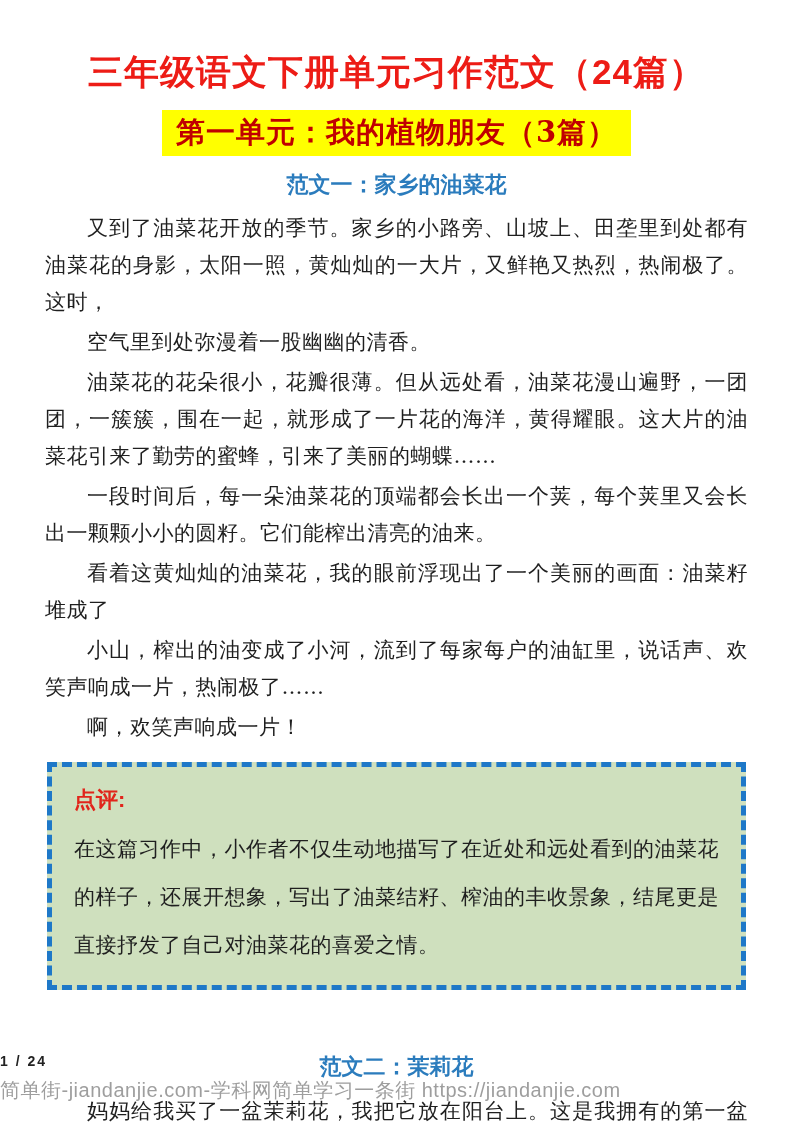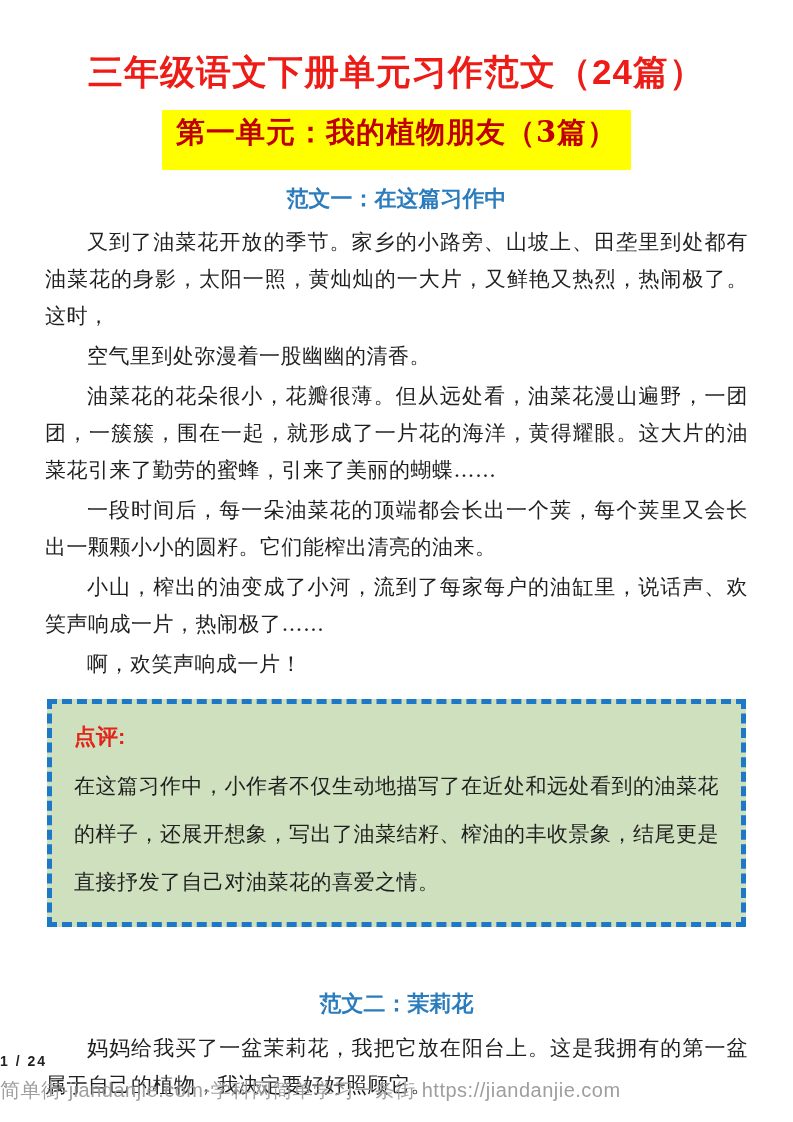--- a/index.html
+++ b/index.html
@@ -37,21 +37,21 @@
   }
   .unit-row{text-align:center;margin-top:16px;}
   .unit-heading{
     display:inline-block;
     background:var(--unit-highlight,#ffff00);
     color:var(--unit-text,#c00000);
     font-family:"DejaVu Serif", serif;
     font-weight:bold;
     font-size:29px;
     line-height:1.0;
-    padding:8px 14px 23px;
+    padding:8px 14px 9px;
     letter-spacing:1px;
   }
   .essay-heading{
     margin:14px 0 0;
     text-align:center;
     color:var(--heading-blue,#2b7cbd);
     font-weight:bold;
     font-size:22px;
     line-height:1.3;
     font-family:"DejaVu Serif", serif;
@@ -112,27 +112,28 @@
 
 <div class="page">
   <div class="content">
 
     <h1 class="doc-title">三年级语文下册单元习作范文（24篇）</h1>
 
     <div class="unit-row">
       <span class="unit-heading">第一单元：我的植物朋友（3篇）</span>
     </div>
 
-    <h2 class="essay-heading">范文一：在这篇习作中</h2>
+    <h2 class="essay-heading">范文一：家乡的油菜花</h2>
 
     <div class="essay-body">
       <p>又到了油菜花开放的季节。家乡的小路旁、山坡上、田垄里到处都有油菜花的身影，太阳一照，黄灿灿的一大片，又鲜艳又热烈，热闹极了。这时，</p>
       <p>空气里到处弥漫着一股幽幽的清香。</p>
       <p>油菜花的花朵很小，花瓣很薄。但从远处看，油菜花漫山遍野，一团团，一簇簇，围在一起，就形成了一片花的海洋，黄得耀眼。这大片的油菜花引来了勤劳的蜜蜂，引来了美丽的蝴蝶……</p>
       <p>一段时间后，每一朵油菜花的顶端都会长出一个荚，每个荚里又会长出一颗颗小小的圆籽。它们能榨出清亮的油来。</p>
+      <p>看着这黄灿灿的油菜花，我的眼前浮现出了一个美丽的画面：油菜籽堆成了</p>
       <p>小山，榨出的油变成了小河，流到了每家每户的油缸里，说话声、欢笑声响成一片，热闹极了……</p>
       <p>啊，欢笑声响成一片！</p>
     </div>
 
     <div class="comment-box">
       <div class="comment-label">点评:</div>
       <div class="comment-text">在这篇习作中，小作者不仅生动地描写了在近处和远处看到的油菜花的样子，还展开想象，写出了油菜结籽、榨油的丰收景象，结尾更是直接抒发了自己对油菜花的喜爱之情。</div>
     </div>
 
     <h2 class="essay-heading essay2-heading">范文二：茉莉花</h2>

